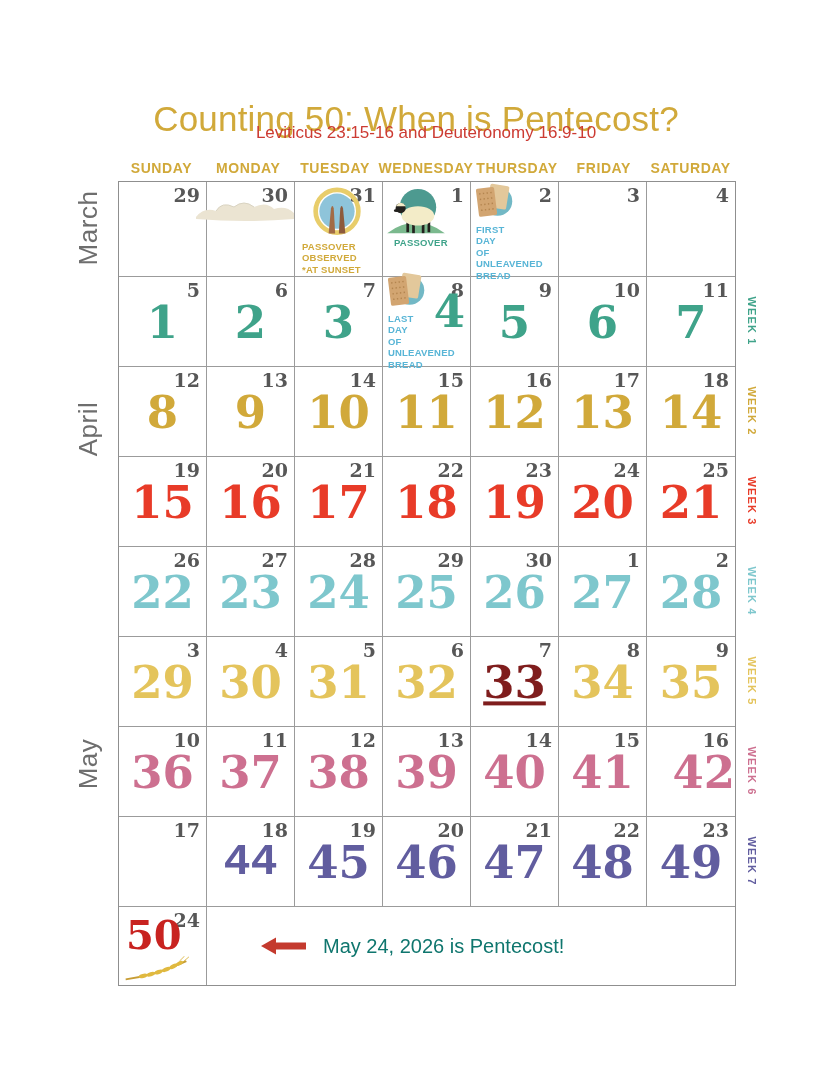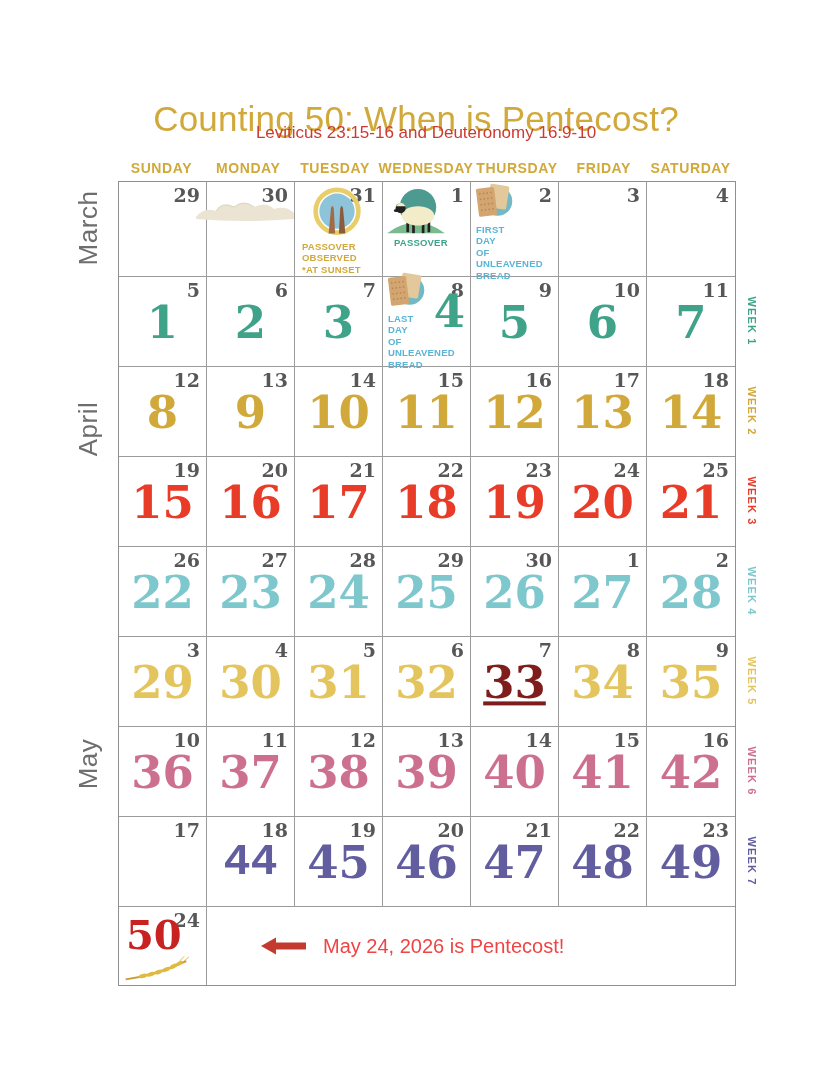--- a/index.html
+++ b/index.html
@@ -336,21 +336,21 @@
     <div class="cell">
       <span class="date">14</span>
       <div class="count" style="color: rgb(205, 112, 144);">40</div>
     </div>
     <div class="cell">
       <span class="date">15</span>
       <div class="count" style="color: rgb(205, 112, 144);">41</div>
     </div>
     <div class="cell last-col">
       <span class="date">16</span>
-      <div class="count" style="color: rgb(205, 112, 144);">42</div>
+      <div class="count" style="color: rgb(205, 112, 144); text-align: right;">42</div>
     </div>
     <div class="cell">
       <span class="date">17</span>
     </div>
     <div class="cell">
       <span class="date">18</span>
       <div class="count" style="color: rgb(97, 93, 159); font-family: Liberation Mono, monospace;">44</div>
     </div>
     <div class="cell">
       <span class="date">19</span>
@@ -388,21 +388,21 @@
             <line x1="70" y1="7" x2="77" y2="1"></line>
             <line x1="66" y1="6" x2="72" y2="0"></line>
           </g>
         </svg></span>
       <div class="count" style="color: rgb(200, 35, 32);">50</div>
     </div>
     <div class="cell last-col no-bottom footer-note" style="grid-column: 2 / 8;">
       <span style="line-height: 0;"><svg width="46" height="20" viewBox="0 0 46 20">
           <path d="M0 10 L15 1.5 L15 6.5 L45 6.5 L45 13.5 L15 13.5 L15 18.5 Z" fill="#c43a2e"></path>
         </svg></span>
-      <span style="color: #ef4444;">May 24, 2026 is Pentecost!</span>
+      <span style="color: #0f766e;">May 24, 2026 is Pentecost!</span>
     </div>
   </div>
 <div id="month-labels">
     <div class="month-label" style="top: 228px;">March</div>
     <div class="month-label" style="top: 429px;">April</div>
     <div class="month-label" style="top: 764px;">May</div>
   </div>
 <div id="week-labels">
     <div class="week-label" style="top: 321px; color: rgb(63, 163, 138);">WEEK 1</div>
     <div class="week-label" style="top: 411px; color: rgb(209, 169, 58);">WEEK 2</div>

